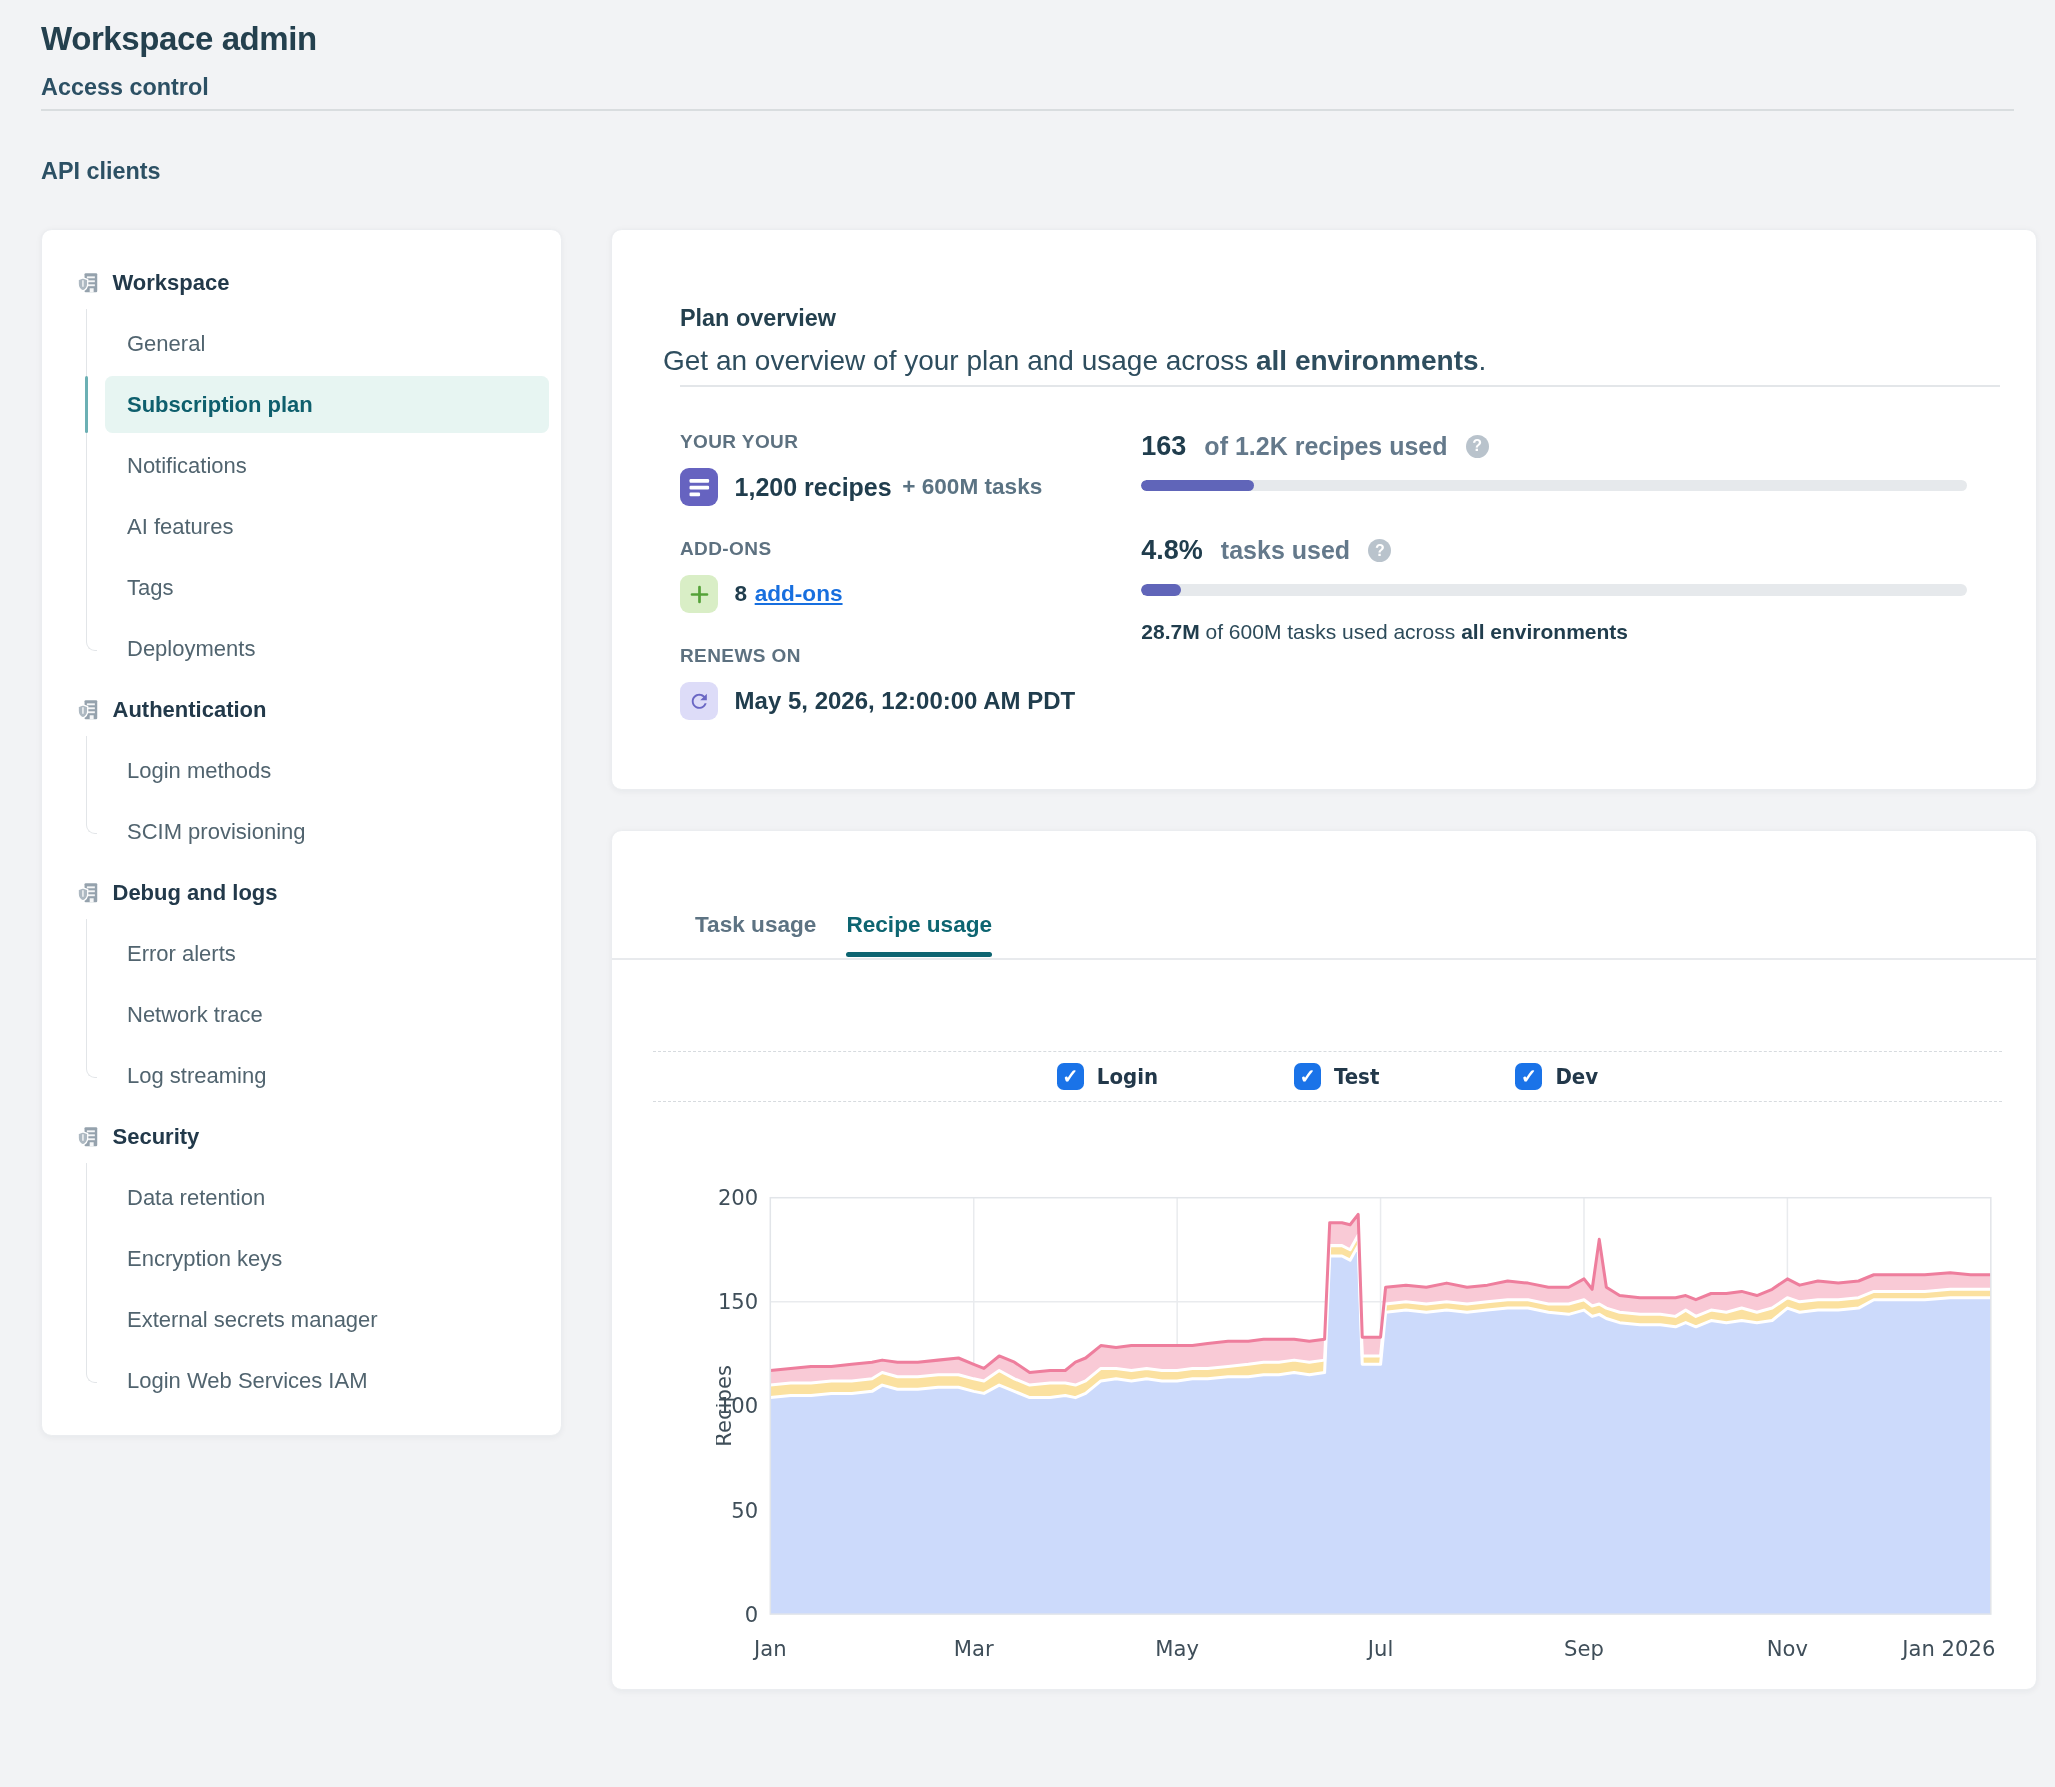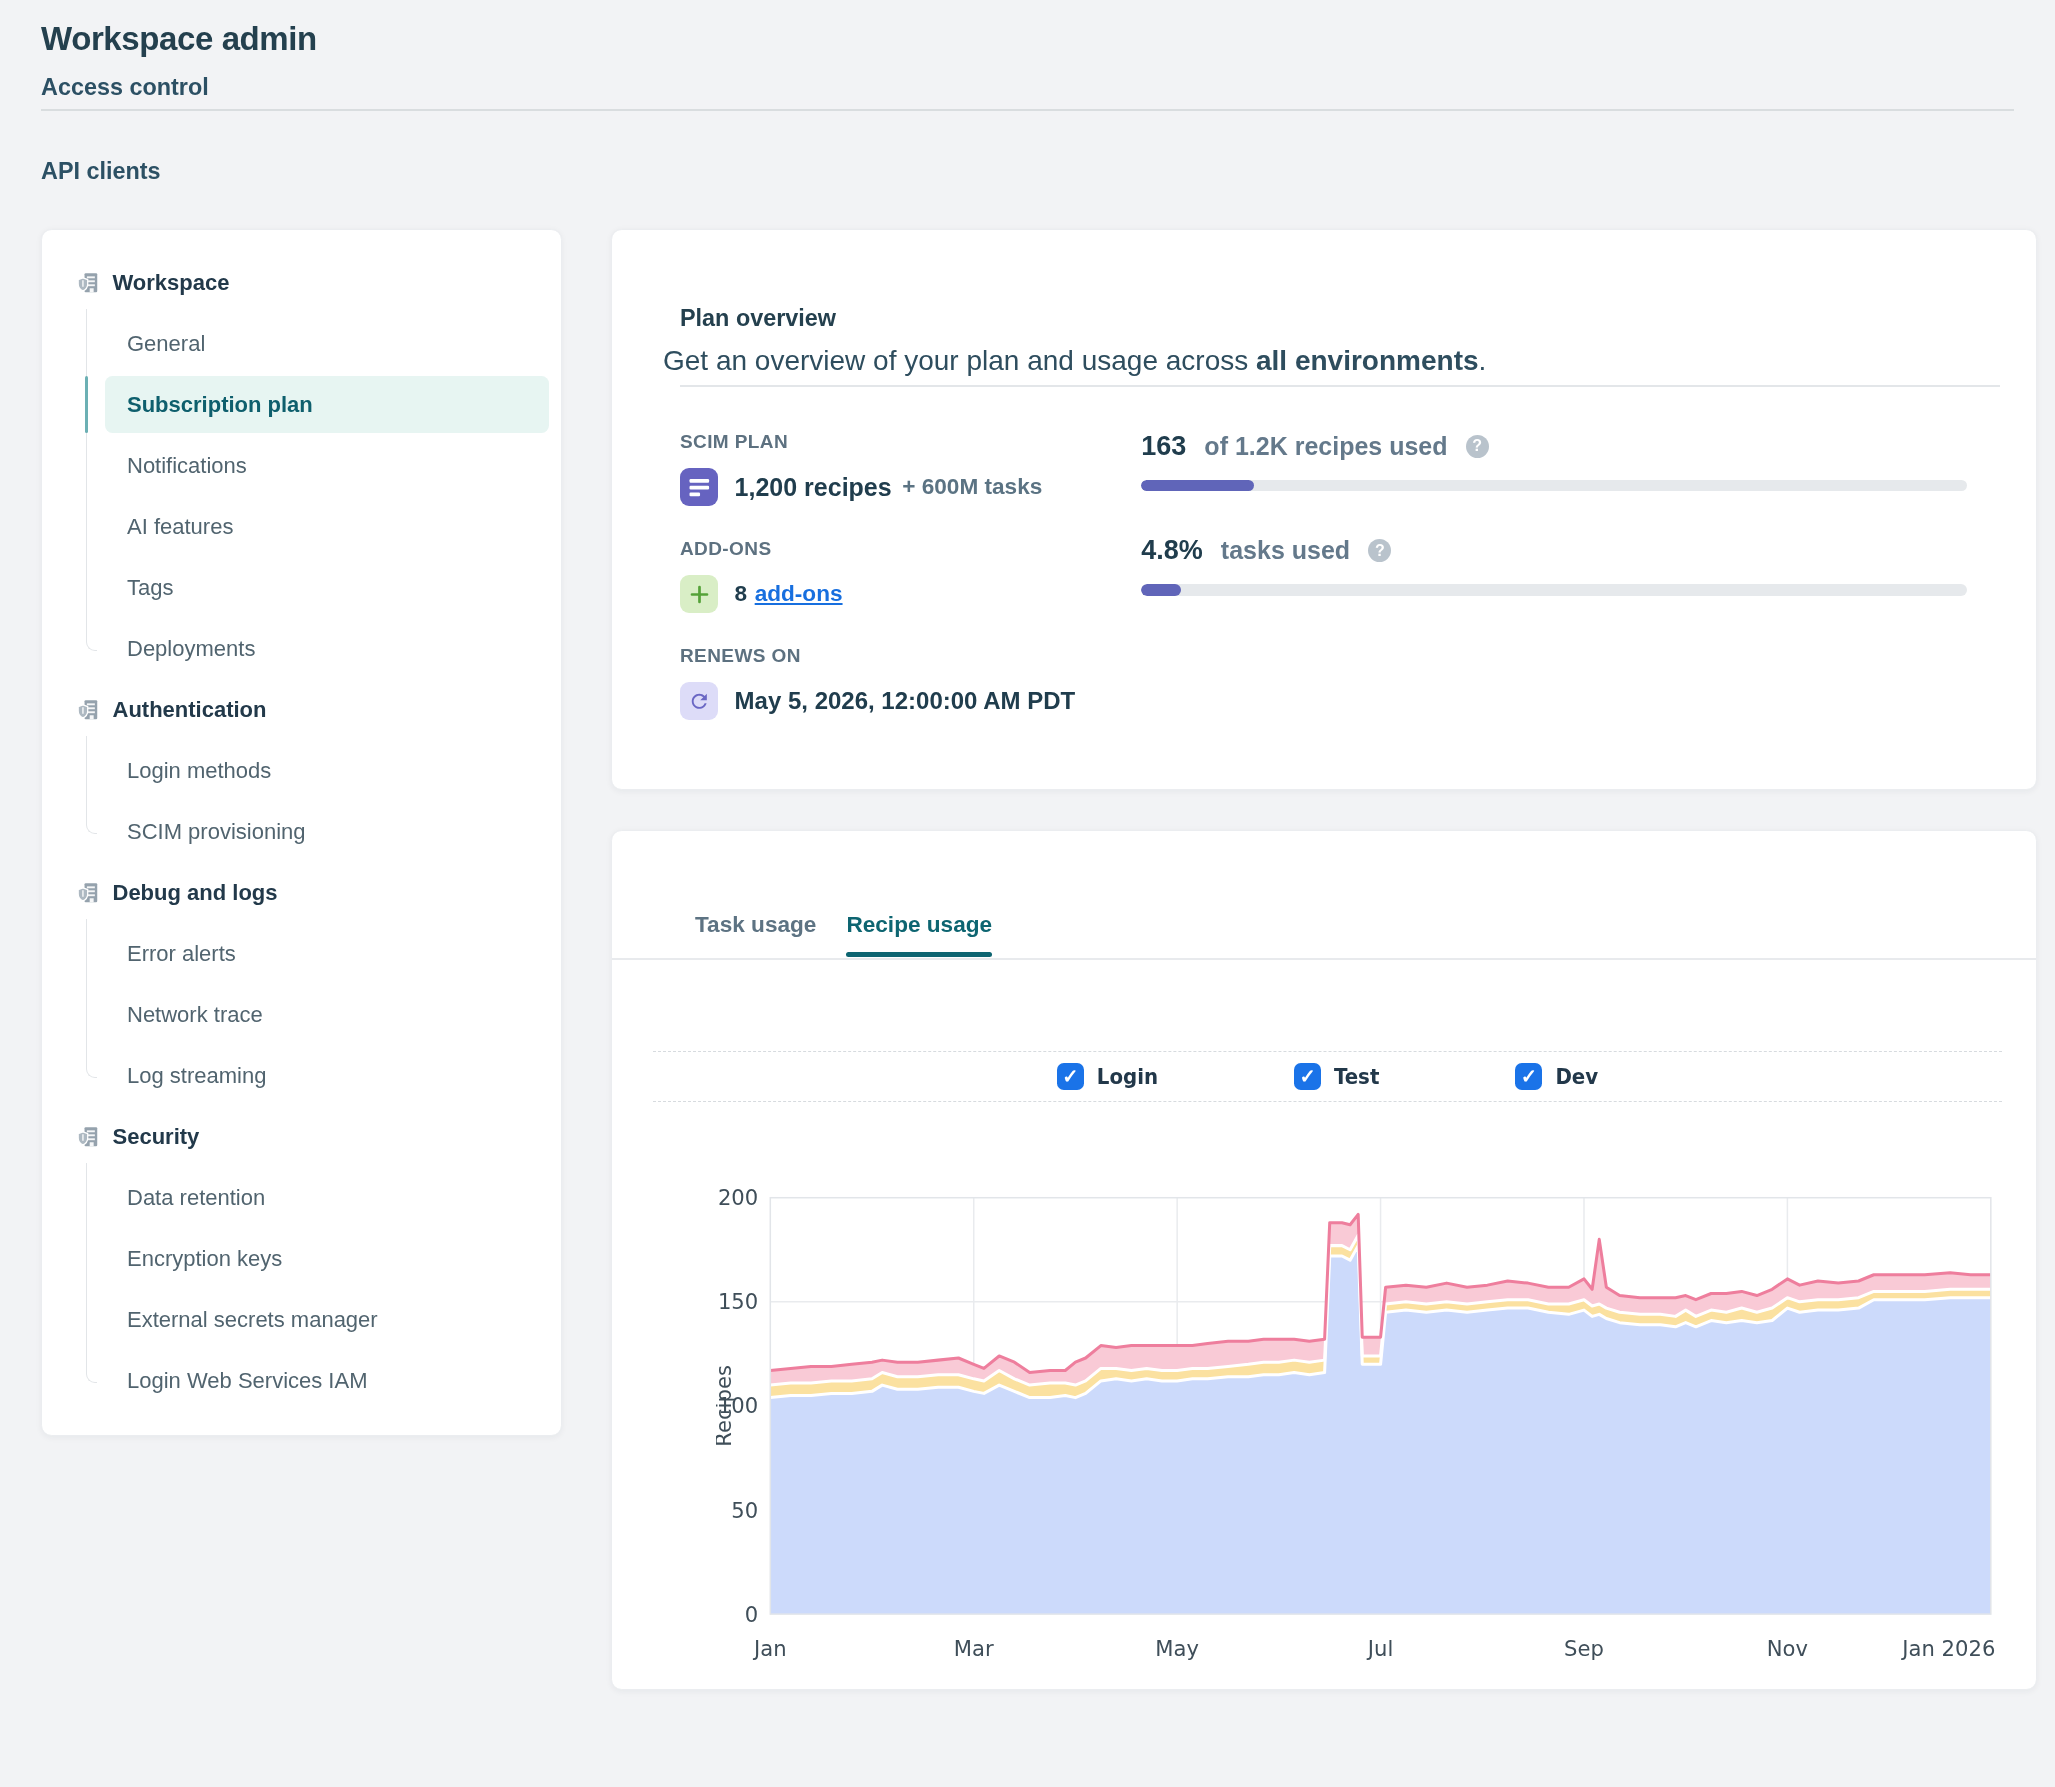--- a/index.html
+++ b/index.html
@@ -214,21 +214,21 @@
   </div>
 </div>
 
 <div class="card plan-card">
   <div class="plan-title">Plan overview</div>
   <div class="plan-sub"><span>Get an overview of your plan and usage across </span><b>all environments</b><span>.</span></div>
   <div class="plan-divider"></div>
 
   <div class="plan-grid">
     <div class="plan-left">
-      <div class="sect-label">SCIM PLAN</div>
+      <div class="sect-label">YOUR YOUR</div>
       <div class="plan-row">
         <div class="sq-icon sq-plan">
           <svg width="22.6" height="22.6" viewBox="0 0 30 30">
             <rect x="2" y="4" width="26" height="5" rx="1.5" fill="#fff"></rect>
             <rect x="2" y="13" width="26" height="5" rx="1.5" fill="#fff"></rect>
             <rect x="2" y="22" width="14" height="5" rx="1.5" fill="#fff"></rect>
           </svg>
         </div>
         <span class="plan-main-txt">1,200 recipes</span>
         <span class="plan-sub-txt">+ 600M tasks</span>
@@ -269,20 +269,21 @@
       </div>
 
       <div class="usage-head mt56">
         <span class="usage-val">4.8%</span>
         <span class="usage-rest">tasks used</span>
         <span class="help">?</span>
       </div>
       <div class="track">
         <div class="fill" style="width: 4.8%;"></div>
       </div>
+      <div class="usage-caption"><b>28.7M</b><span> of 600M tasks used across </span><b>all environments</b></div>
     </div>
   </div>
 </div>
 
 <div class="card usage-card">
   <div class="u-tabs">
     <div class="u-tab">Task usage</div>
     <div class="u-tab active">Recipe usage</div>
   </div>
   <div class="u-divider"></div>

